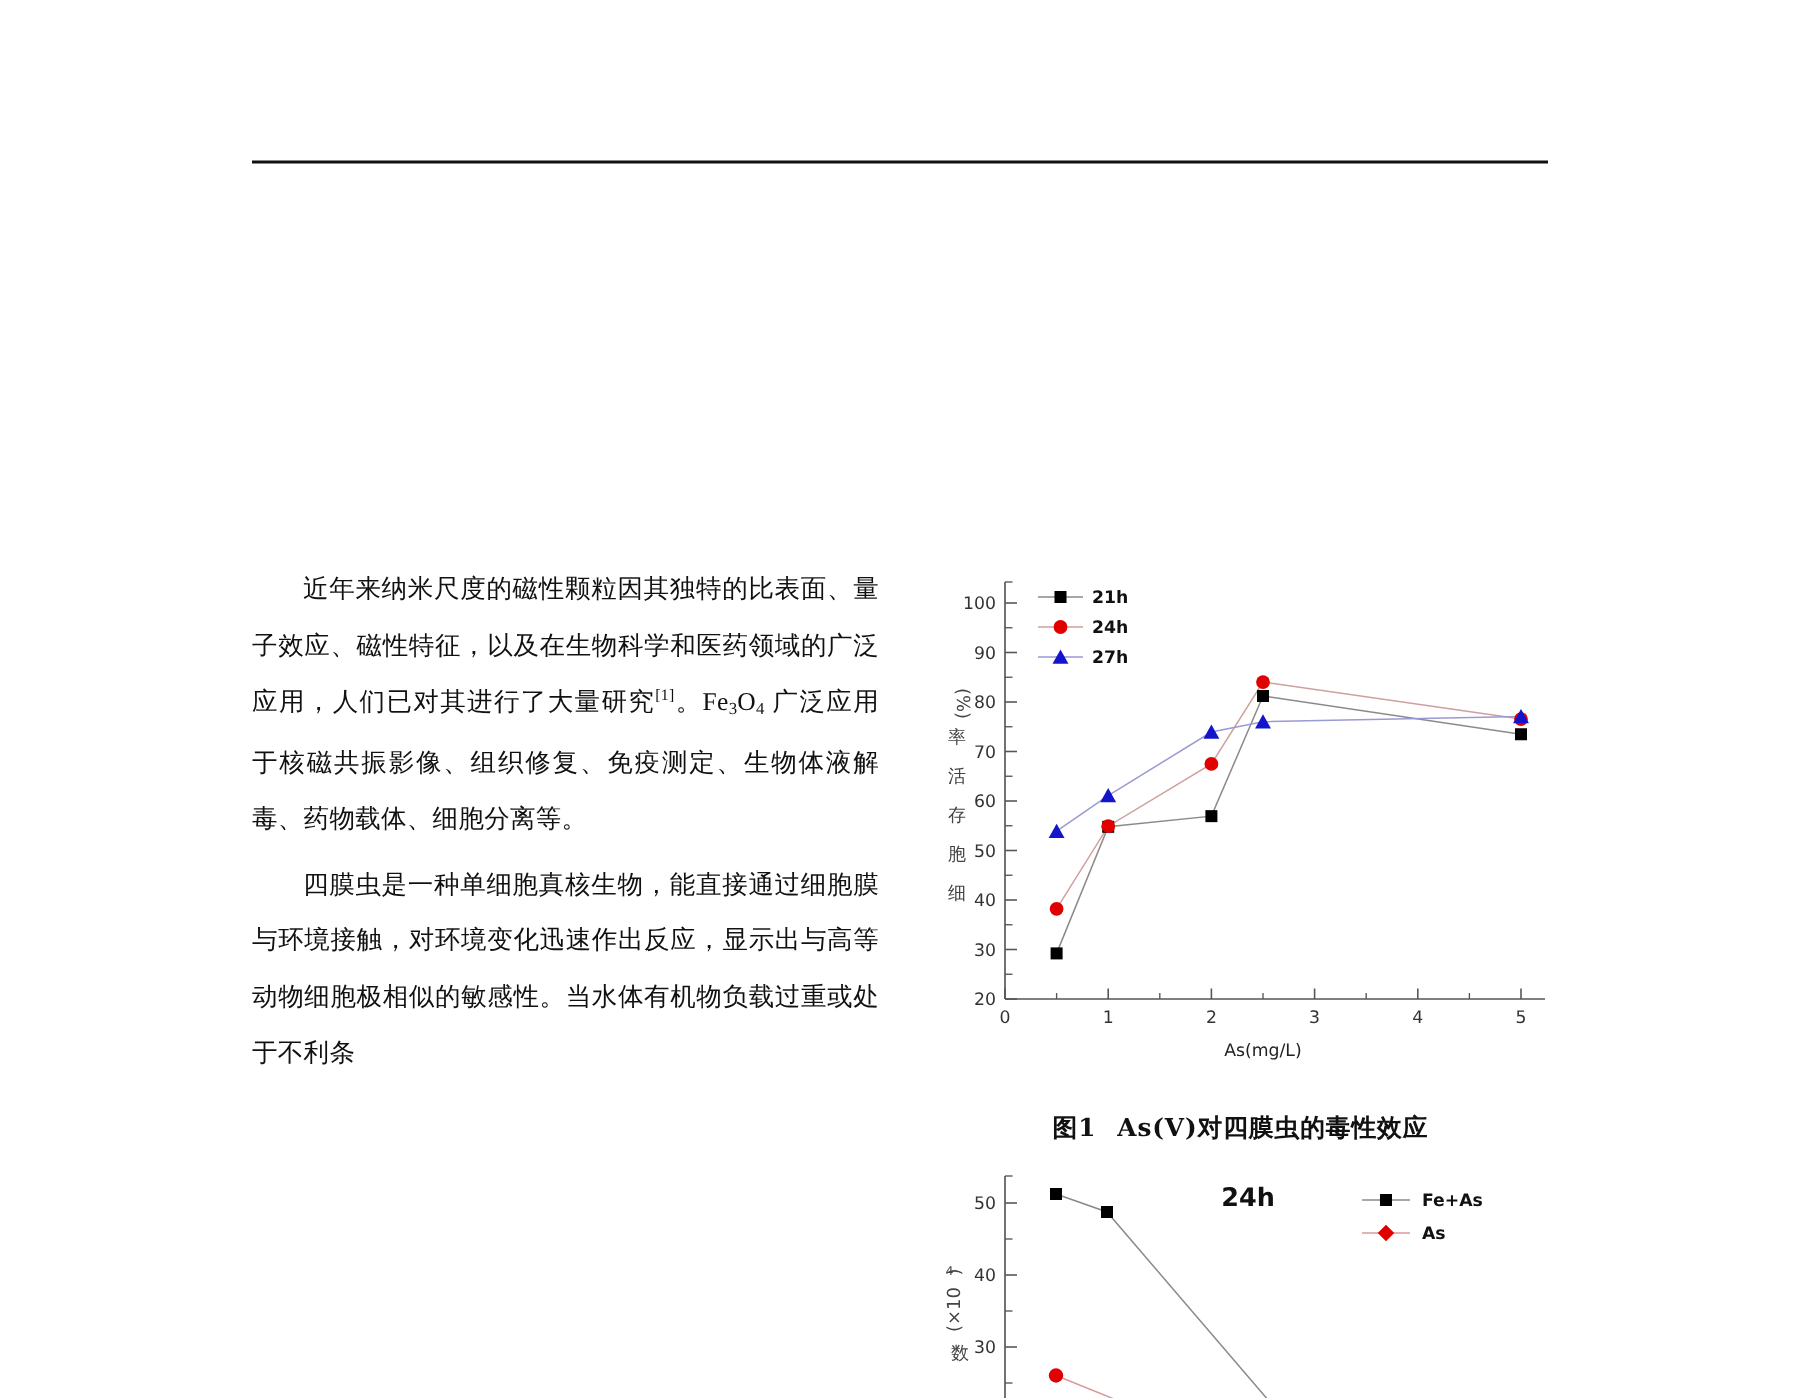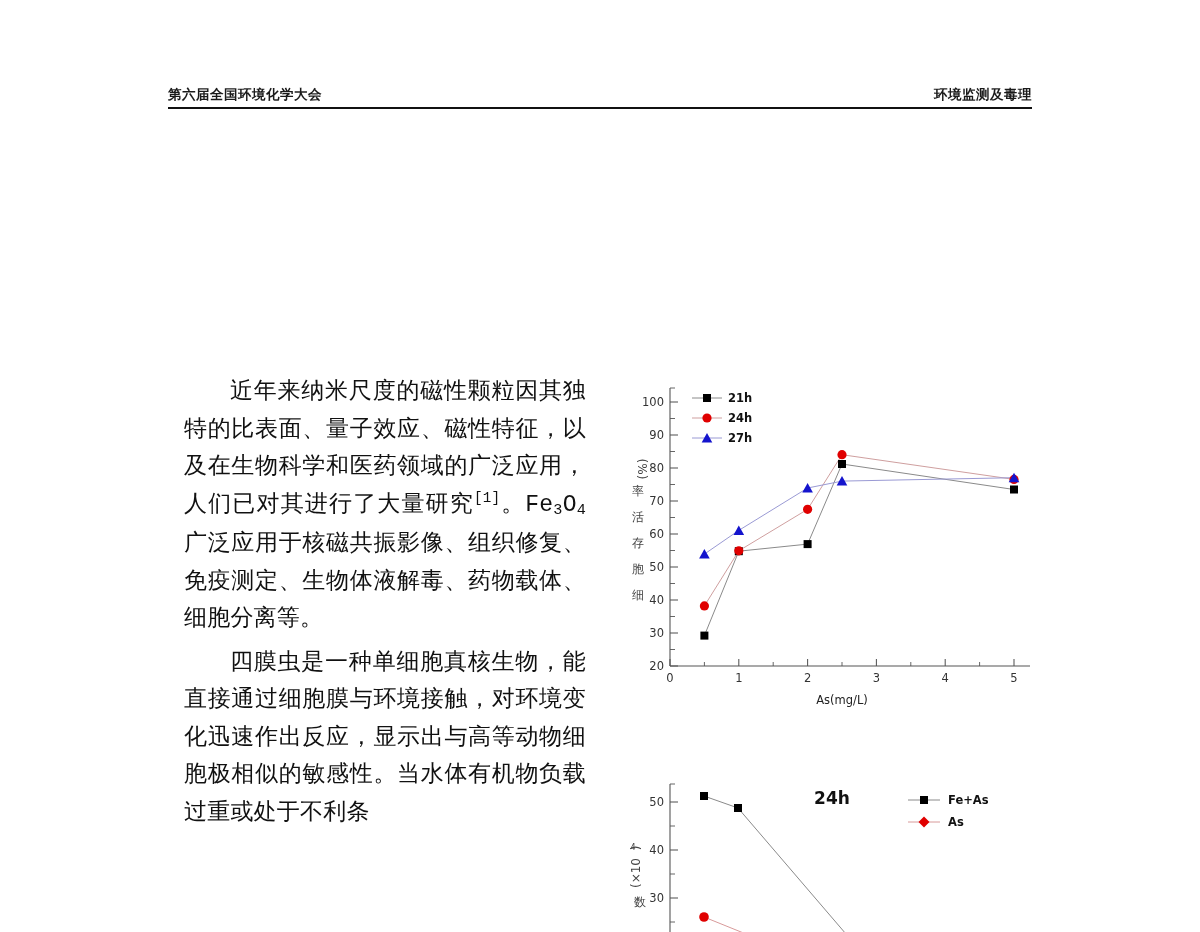--- a/index.html
+++ b/index.html
@@ -101,29 +101,29 @@
   
   .col-left {
     position: absolute;
     left: 168px;
     top: 374px;
     width: 418px;
     height: 560px;
     overflow: hidden;
   }
   .body-par {
-    margin: 0 0 6px 16px;
-    font-size: 23px;
+    margin: 0 0 6px 0;
+    font-size: 17px;
     line-height: 37.5px;
     letter-spacing: 0.2px;
     text-align: justify;
     text-justify: inter-character;
     text-indent: 2em;
     color: #111;
-    font-family: Liberation Mono, monospace;
+    font-family: Liberation Serif, serif;
   }
   .body-par sup {
     font-size: 0.62em;
     vertical-align: super;
     line-height: 0;
   }
   .body-par sub {
     font-size: 0.66em;
     vertical-align: baseline;
     position: relative;
@@ -189,24 +189,20 @@
 
   .fig1-wrap { position: absolute; left: 6px; top: 0; }
   .fig1-cap  { position: absolute; left: 0; top: 366px; width: 430px; }
   .fig2-wrap { position: absolute; left: 6px; top: 404px; }
 </style>
 </head>
 <body>
 
 <div class="page">
 
-  <div class="running-header">
-    <div class="rh-left">第六届全国环境化学大会</div>
-    <div class="rh-right">环境监测及毒理</div>
-  </div>
   <div class="header-rule"></div>
 
 
   <div class="col-left">
 
     <p class="body-par"><span>近年来纳米尺度的磁性颗粒因其独特的比表面、量子效应、磁性特征，以及在生物科学和医药领域的广泛应用，人们已对其进行了大量研究</span><sup>[1]</sup><span>。Fe</span><sub>3</sub><span>O</span><sub>4</sub><span> 广泛应用于核磁共振影像、组织修复、免疫测定、生物体液解毒、药物载体、细胞分离等。</span></p>
 
 
     <p class="body-par">四膜虫是一种单细胞真核生物，能直接通过细胞膜与环境接触，对环境变化迅速作出反应，显示出与高等动物细胞极相似的敏感性。当水体有机物负载过重或处于不利条</p>
   </div>
@@ -326,20 +322,25 @@
           </g>
           <g>
             <line class="legend-line" stroke="#9a9ad4" x1="74" y1="64" x2="104" y2="64"></line>
             <polygon points="89,59 94.3,68.5 83.7,68.5" fill="#1414cd"></polygon>
             <text class="legendlabel" x="110" y="68">27h</text>
           </g>
         </g>
       </svg>
     </div>
 
+    <div class="fig1-cap">
+      <div class="fig-caption">
+        <span class="cap-num">图1</span><span>As(Ⅴ)对四膜虫的毒性效应</span>
+      </div>
+    </div>
 
     <div class="fig2-wrap figure">
       <svg width="420" height="156" viewBox="0 0 420 156">
 
         <line class="ax-line" x1="52" y1="6" x2="52" y2="156"></line>
 
         <g>
           <line class="tickmark" x1="52" y1="24" x2="60" y2="24"></line>
           <line class="tickmark" x1="52" y1="72" x2="60" y2="72"></line>
           <line class="tickmark" x1="52" y1="120" x2="60" y2="120"></line>

